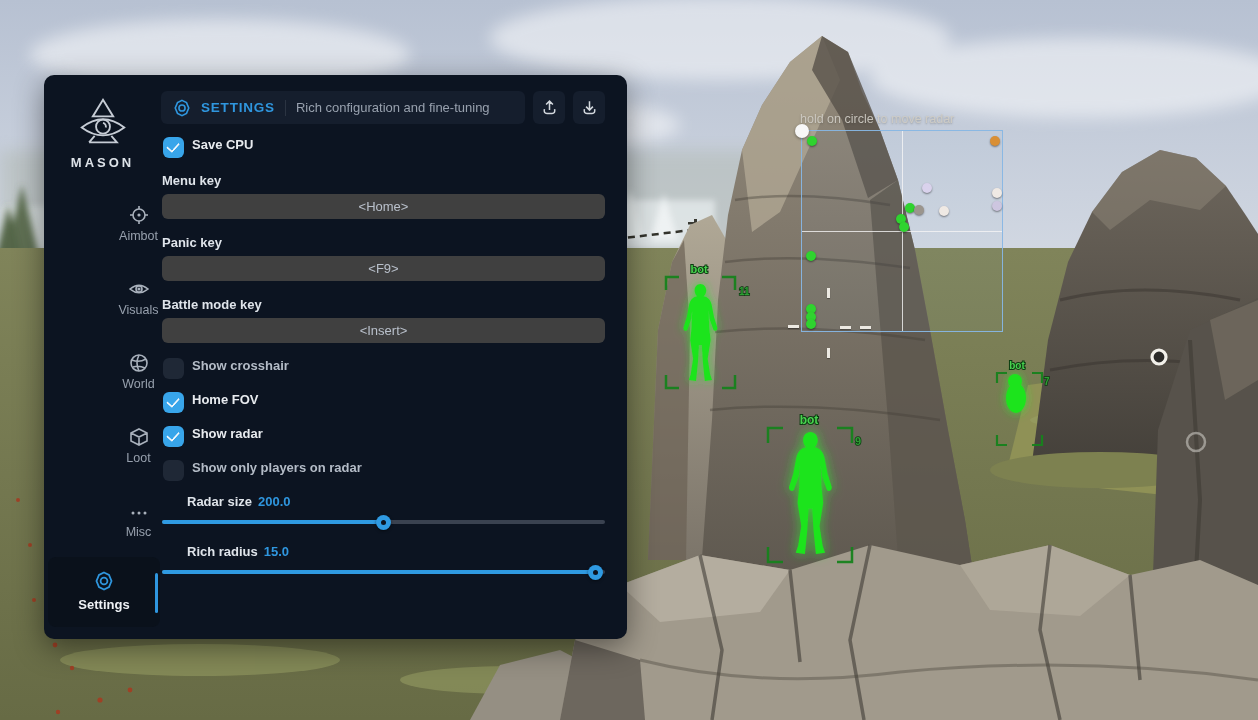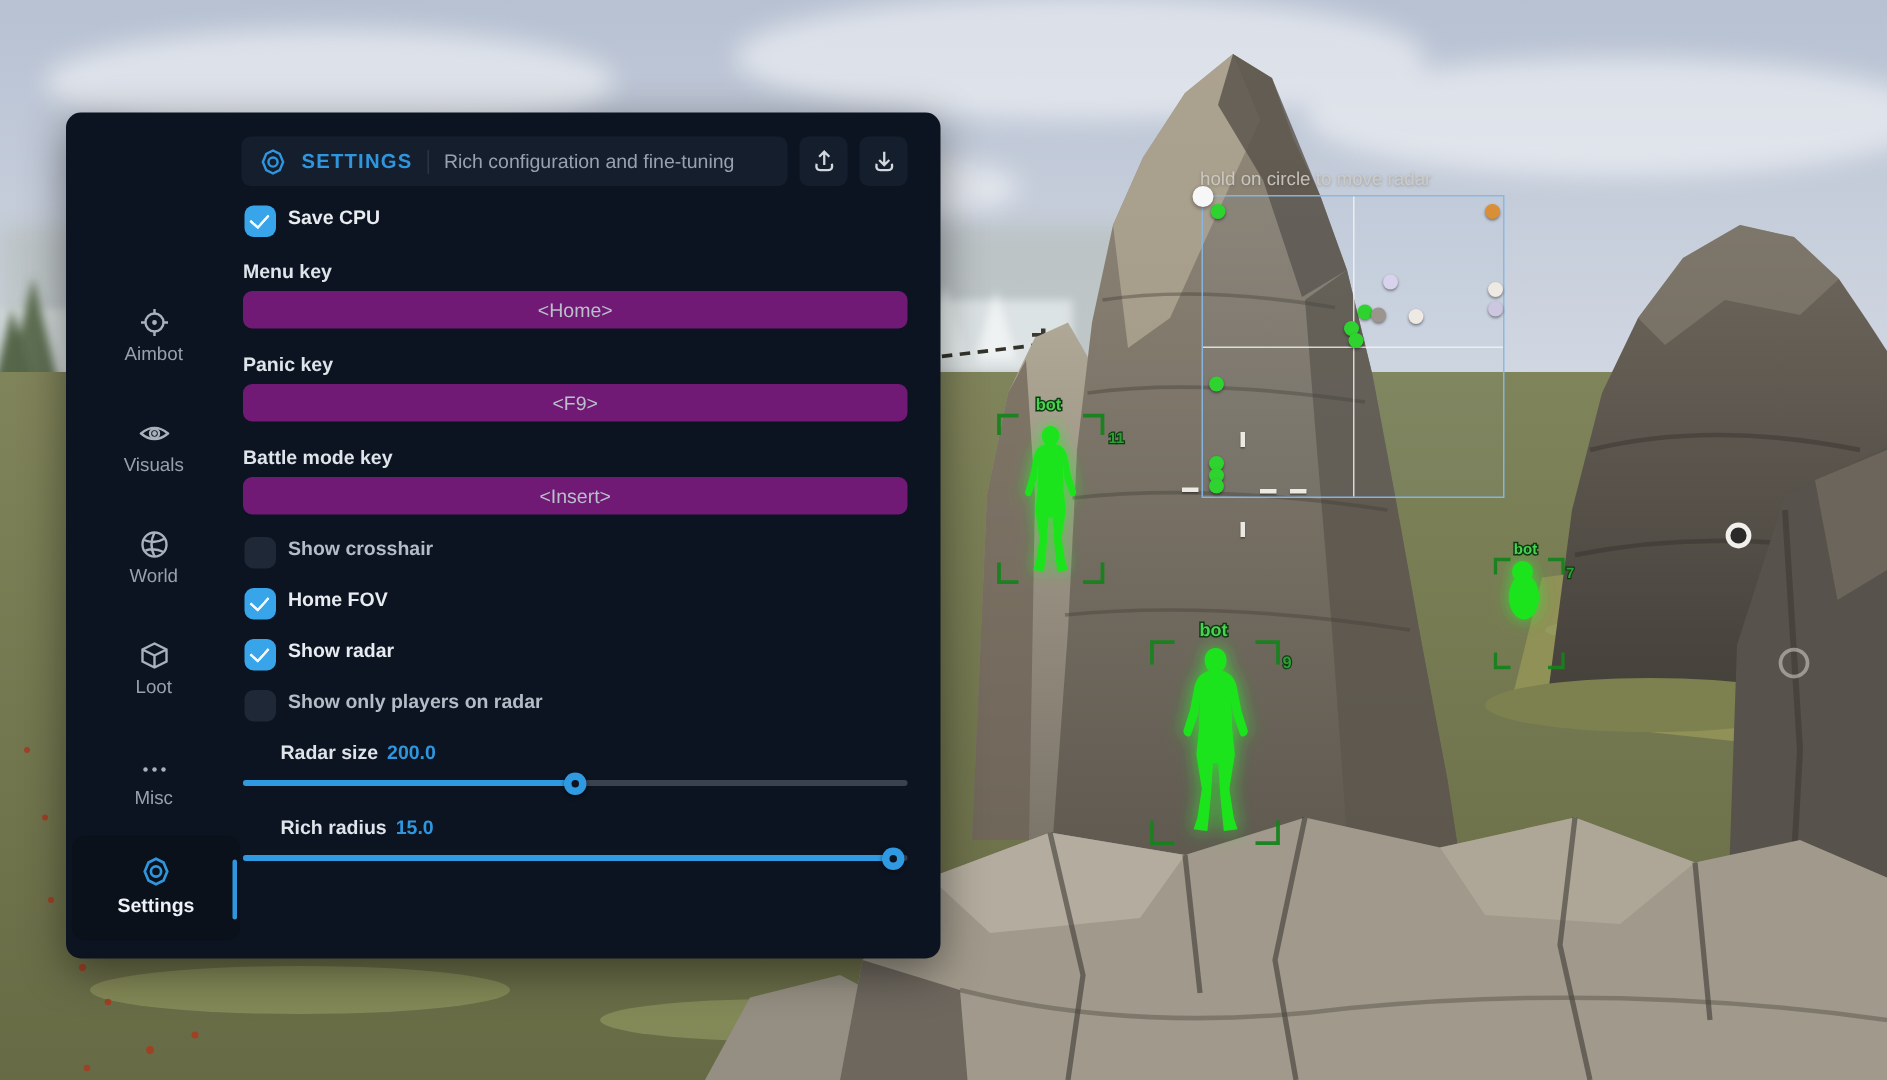--- a/index.html
+++ b/index.html
@@ -7,21 +7,21 @@
     width:1258px;height:720px;position:relative;overflow:hidden;
     font-family:"Liberation Sans", sans-serif;background:#c6cedb;
   }
   .scene{position:absolute;inset:0;}
 
   
   .panel{
     position:absolute;left:44px;top:75px;width:583px;height:564px;
     background:#0c1421;border-radius:10px;box-shadow:0 8px 30px rgba(0,0,0,.45);
   }
-  .sidebar-item{position:absolute;left:0;width:117px;text-align:center;color:#97a0ad;font-size:12.5px;}
+  .sidebar-item{position:absolute;left:0;width:117px;text-align:center;color:#97a0ad;font-size:12.5px;padding-left:36px;}
   .sidebar-item .icn{display:block;margin:0 auto 4px;width:20px;height:20px;}
   .sidebar-item svg{width:20px;height:20px;stroke:#a9b1bc;fill:none;stroke-width:1.6;}
   .logo{position:absolute;left:0;top:22px;width:117px;text-align:center;}
   .logo svg{width:54px;height:50px;stroke:#c6ccd5;fill:none;stroke-width:2;}
   .logo-text{margin-top:4px;color:#dde2e8;font-size:13px;font-weight:bold;letter-spacing:3px;}
   .active-item{
     position:absolute;left:4px;top:482px;width:112px;height:70px;background:#0a111b;
     border-radius:8px;text-align:center;padding-top:0;
   }
   .active-item .icn{display:block;margin:14px auto 4px;width:20px;height:20px;}
@@ -49,21 +49,21 @@
   .checkbox.checked{background:#38a5ea;}
   .checkbox.checked::after{
     content:"";position:absolute;left:6px;top:3px;width:6px;height:10px;
     border:solid #f2f7fb;border-width:0 2.5px 2.5px 0;transform:rotate(42deg);border-radius:1px;
   }
   .chkrow .clbl{font-size:13px;font-weight:bold;color:#b4bcc7;}
   .chkrow.on .clbl{color:#e8ebef;}
 
   .fldlbl{position:absolute;left:118px;color:#dfe4ea;font-size:13px;font-weight:bold;}
   .keyfield{
-    position:absolute;left:118px;width:443px;height:25px;background:#701a75;border-radius:6px;
+    position:absolute;left:118px;width:443px;height:25px;background:#404040;border-radius:6px;
     color:#b9c0cb;font-size:13px;display:flex;align-items:center;justify-content:center;
   }
   .sliderlbl{position:absolute;left:118px;font-size:13px;font-weight:bold;color:#dfe4ea;padding-left:25px;}
   .sliderlbl .val{color:#2f96de;margin-left:6px;font-weight:bold;}
   .slider{position:absolute;left:118px;width:443px;height:14px;}
   .slider-track{position:absolute;left:0;right:0;top:5px;height:4px;background:#3a4250;border-radius:2px;}
   .slider-fill{position:absolute;left:0;top:5px;height:4px;background:#2f9ae2;border-radius:2px;}
   .slider-thumb{
     position:absolute;top:0;width:15px;height:15px;margin-left:-8px;border-radius:50%;
     background:#2f9ae2;box-shadow:0 1px 3px rgba(0,0,0,.5);
@@ -278,20 +278,30 @@
       <div class="mark-h" style="left: -14px; top: 194px;"></div>
       <div class="mark-h" style="left: 38px; top: 195px;"></div>
       <div class="mark-h" style="left: 58px; top: 195px;"></div>
       <div class="mark-v" style="left: 25px; top: 217px;"></div>
     </div>
   <div class="radar-handle"></div>
 </div>
 
 <div class="panel">
 
+  <div class="logo">
+    <svg viewBox="0 0 56 54">
+      <path d="M28,3 L39,21 L17,21 Z"></path>
+      <path d="M5,33 Q28,15 51,33 Q28,50 5,33 Z"></path>
+      <circle cx="28" cy="32" r="7.5"></circle>
+      <path d="M28,28 a4,4 0 0 1 3,5"></path>
+      <path d="M13,49 L43,49 L37,42 M19,42 L13,49"></path>
+    </svg>
+    <div class="logo-text">MASON</div>
+  </div>
 
   <div class="sidebar-item" style="top:130px">
     <span class="icn">
       <svg viewBox="0 0 20 20">
           <circle cx="10" cy="10" r="6"></circle>
           <path d="M10,1 V4 M10,16 V19 M1,10 H4 M16,10 H19"></path>
           <circle cx="10" cy="10" r="0.8" fill="#a9b1bc"></circle>
         </svg>
     </span>
     <span>Aimbot</span>

